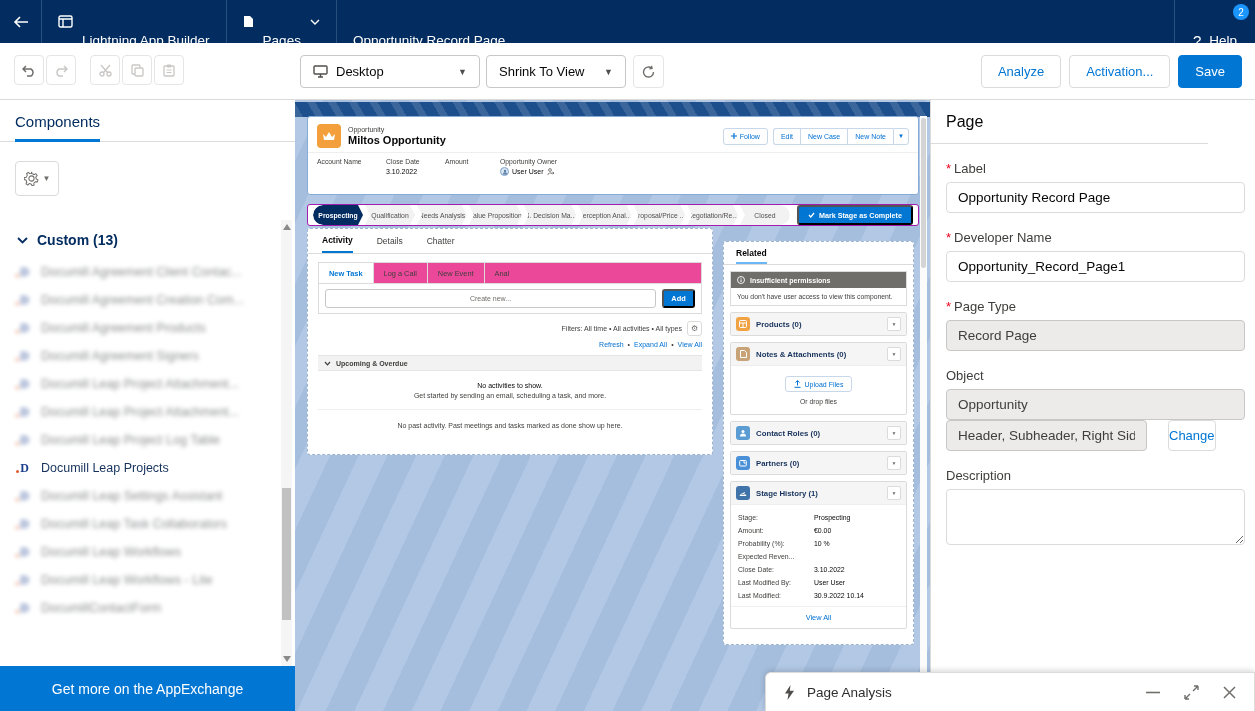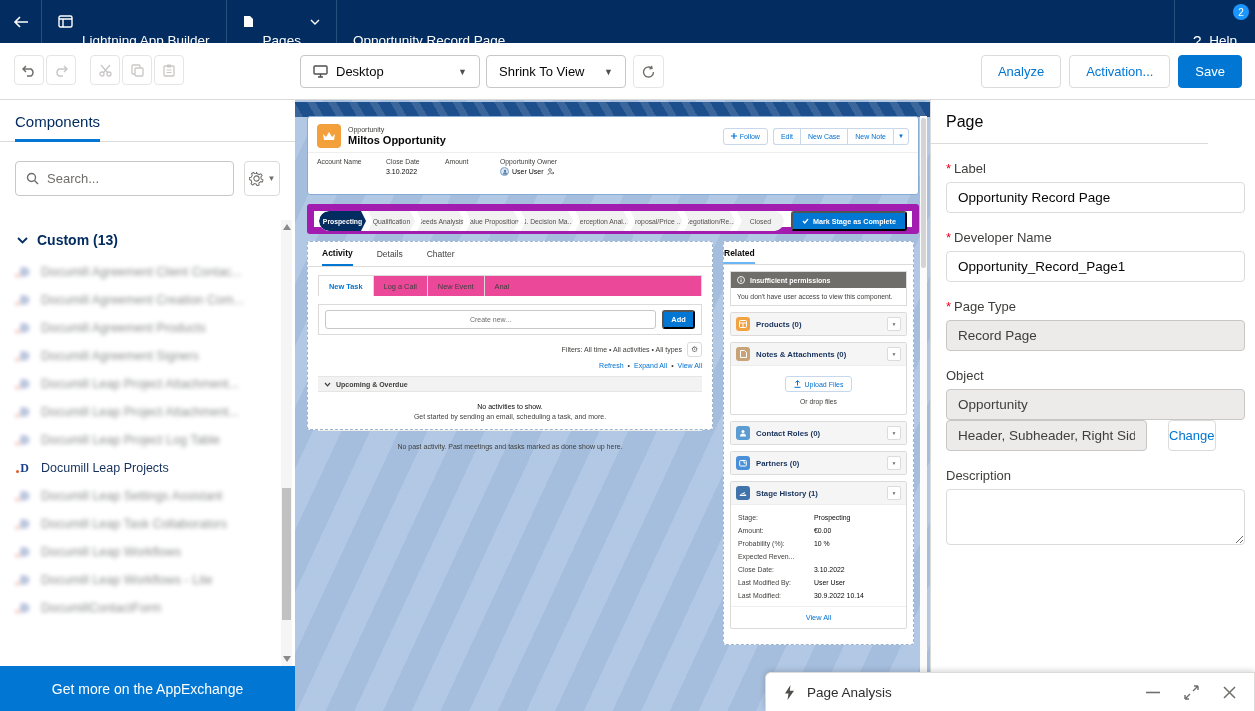--- a/index.html
+++ b/index.html
@@ -72,52 +72,52 @@
   .hl-fields { display:flex; padding:5px 9px 0 9px; border-top:1px solid #f0efee; }
   .fld { margin-right:0; }
   .fld .l { font-size:6.8px; color:#3e3e3c; }
   .fld .v { font-size:7px; color:#080707; margin-top:3px; min-height:8px; }
   .fld1{width:69px;} .fld2{width:59px;} .fld3{width:55px;} 
   .owner-row { display:flex; align-items:center; gap:3px; margin-top:2px; }
   .owner-ava { width:9px; height:9px; border-radius:50%; background:#dbe7f3; border:1px solid #7da4cc; display:flex; align-items:center; justify-content:center; }
   .link { color:#0070d2; cursor:pointer; }
   .owner-chg { color:#706e6b; font-size:7px; }
 
-  .path-card { left:12px; top:104px; width:612px; height:30px; border:7px solid #a21caf; display:flex; align-items:flex-start; padding:0 5px; }
+  .path-card { left:12px; top:104px; width:612px; height:22px; border:1px solid #a21caf; display:flex; align-items:flex-start; padding:0 5px; }
   .path-bar { flex:1; height:20px; background:#fff; display:flex; border-radius:10px; overflow:hidden; }
   .stage { flex:1; display:flex; align-items:center; justify-content:center; background:#f3f2f2; color:#514f4d; font-size:6.8px; margin-left:2px; clip-path:polygon(0 0, calc(100% - 5px) 0, 100% 50%, calc(100% - 5px) 100%, 0 100%, 5px 50%); cursor:pointer; white-space:nowrap; }
   .stage:first-child { margin-left:0; clip-path:polygon(0 0, calc(100% - 5px) 0, 100% 50%, calc(100% - 5px) 100%, 0 100%); border-radius:10px 0 0 10px; }
   .stage:last-child { clip-path:polygon(0 0, 100% 0, 100% 100%, 0 100%, 5px 50%); border-radius:0 10px 10px 0; }
   .stage.sel { background:#032d60; color:#fff; font-weight:bold; }
   .mark-btn { margin-left:7px; height:20px; background:#0176d3; color:#fff; border-radius:3px; font-size:7.2px; font-weight:bold; display:flex; align-items:center; justify-content:center; gap:4px; padding:0 9px; cursor:pointer; white-space:nowrap; }
 
-  .tabs-card { left:12px; top:141px; width:406px; height:189px; border:1px dashed #9fb4cd; }
+  .tabs-card { left:12px; top:128px; width:406px; height:227px; border:1px dashed #9fb4cd; }
   .tc-tabs { display:flex; gap:24px; padding:0 14px; border-bottom:1px solid #dddbda; height:25px; align-items:stretch; }
   .tc-tab { font-size:8.5px; color:#3e3e3c; display:flex; align-items:center; cursor:pointer; }
   .tc-tab.active { color:#080707; font-weight:bold; border-bottom:2px solid #0176d3; }
   .tc-body { padding:8px 10px 0 10px; }
   .comp-tabs { display:flex; background:#ec4899; border:1px solid #dddbda; border-bottom:none; height:21px; }
   .comp-tab { padding:0 10px; display:flex; align-items:center; font-size:7.4px; color:#3e3e3c; border-right:1px solid #dddbda; cursor:pointer; }
   .comp-tab.active { background:#fff; color:#0176d3; font-weight:bold; }
-  .comp-input-row { border:1px solid #dddbda; display:flex; align-items:center; padding:5px 6px; gap:6px;margin-top:8px; }
+  .comp-input-row { border:1px solid #dddbda; display:flex; align-items:center; padding:5px 6px; gap:6px; }
   .comp-input-row input { flex:1; height:19px; border:1px solid #c9c7c5; border-radius:3px; font-size:7px; text-align:center; color:#080707; outline:none; font-family:"Liberation Sans",sans-serif; }
   .comp-input-row input::placeholder { color:#706e6b; }
   .add-btn { width:33px; height:19px; background:#0176d3; border-radius:3px; color:#fff; font-size:7.4px; font-weight:bold; display:flex; align-items:center; justify-content:center; cursor:pointer; }
   .filters-row { display:flex; justify-content:flex-end; align-items:center; gap:5px; margin-top:7px; font-size:7px; color:#3e3e3c; }
   .mini-gear { width:15px; height:15px; border:1px solid #dddbda; border-radius:3px; display:flex; align-items:center; justify-content:center; font-size:8px; color:#706e6b; background:#fff; }
   .links-row { display:flex; justify-content:flex-end; align-items:center; gap:4px; margin-top:5px; font-size:7px; }
   .links-row .sep { color:#3e3e3c; }
   .sec-row { margin-top:7px; background:#f3f2f2; border-top:1px solid #e5e5e4; border-bottom:1px solid #e5e5e4; height:16px; display:flex; align-items:center; gap:5px; padding:0 6px; font-size:7px; font-weight:bold; color:#3e3e3c; }
   .empty-blk { text-align:center; padding:11px 0 10px 0; border-bottom:1px solid #efeeed; }
   .empty-blk .a { font-size:7px; color:#080707; }
   .empty-blk .b { font-size:7px; color:#3e3e3c; margin-top:3px; }
   .past-blk { text-align:center; padding:12px 0; font-size:7px; color:#3e3e3c; }
 
   .rel-card { left:428px; top:141px; width:191px; height:404px; border:1px dashed #9fb4cd; }
-  .rel-tab-row { height:23px; border-bottom:1px solid #dddbda; display:flex; align-items:flex-end; padding-left:0; }
+  .rel-tab-row { height:23px; border-bottom:1px solid #dddbda; display:flex; align-items:flex-end; padding-left:12px; }
   .rel-tab { font-size:8.5px; color:#080707; font-weight:bold; border-bottom:2px solid #6cb6f5; padding-bottom:4px; }
   .rel-body { padding:6px; }
   .warn { border:1px solid #dddbda; margin-bottom:6px; }
   .warn-hdr { background:#706e6b; color:#fff; font-size:7px; font-weight:bold; height:16px; display:flex; align-items:center; gap:5px; padding:0 6px; }
   .warn-body { font-size:6.8px; color:#3e3e3c; padding:5px 6px; }
   .rl-sec { border:1px solid #dddbda; border-radius:2px; margin-bottom:6px; background:#fff; }
   .rl-hdr { display:flex; align-items:center; gap:6px; padding:4px 5px; background:#f6f5f5; cursor:pointer; }
   .rl-ico { width:14px; height:14px; border-radius:3px; display:flex; align-items:center; justify-content:center; flex:none; }
   .rl-title { font-size:7.8px; font-weight:bold; color:#16325c; }
   .rl-dd { margin-left:auto; width:14px; height:14px; border:1px solid #dddbda; border-radius:2px; background:#fff; display:flex; align-items:center; justify-content:center; font-size:5px; color:#706e6b; }
@@ -257,29 +257,20 @@
   </div>
 </div>
 
 <div class="sidebar">
   <div class="side-tab">
     <span class="t">Components</span>
   </div>
   <div class="side-tab-rule"></div>
 
   <div class="search-row">
-    <div class="search-box">
-      <span>
-        <svg width="13" height="13" viewBox="0 0 13 13">
-            <circle cx="5.5" cy="5.5" r="4" stroke="#706e6b" fill="none" stroke-width="1.4"></circle>
-            <path d="M8.5 8.5 L12 12" stroke="#706e6b" stroke-width="1.4"></path>
-          </svg>
-      </span>
-      <input type="text" placeholder="Search..." style="">
-    </div>
     <button class="gear-btn">
       <span>
         <svg width="15" height="15" viewBox="0 0 16 16">
             <path d="M8 5.2 a2.8 2.8 0 1 0 0 5.6 a2.8 2.8 0 0 0 0 -5.6 M8 1 l.7 2 a5.2 5.2 0 0 1 2 .8 l2-.8 1.3 1.8-1.4 1.6 a5.2 5.2 0 0 1 .4 2.1 l1.9 1-.7 2.1-2.2-.2 a5.2 5.2 0 0 1 -1.5 1.5 l.2 2.1-2.1.7-1-1.9 a5.2 5.2 0 0 1 -2.1-.4 L4 15.1 2.2 13.8 3 11.8 a5.2 5.2 0 0 1 -.8-2 L.3 9 .3 6.8 2.4 6.6 a5.2 5.2 0 0 1 1.1-1.8 L2.8 2.7 4.6 1.4 6.2 2.8 A5.2 5.2 0 0 1 8 2.6 Z" fill="none" stroke="#706e6b" stroke-width="1.1"></path>
           </svg>
       </span>
       <span style="font-size:8px;color:#706e6b;">▼</span>
     </button>
   </div>
 

